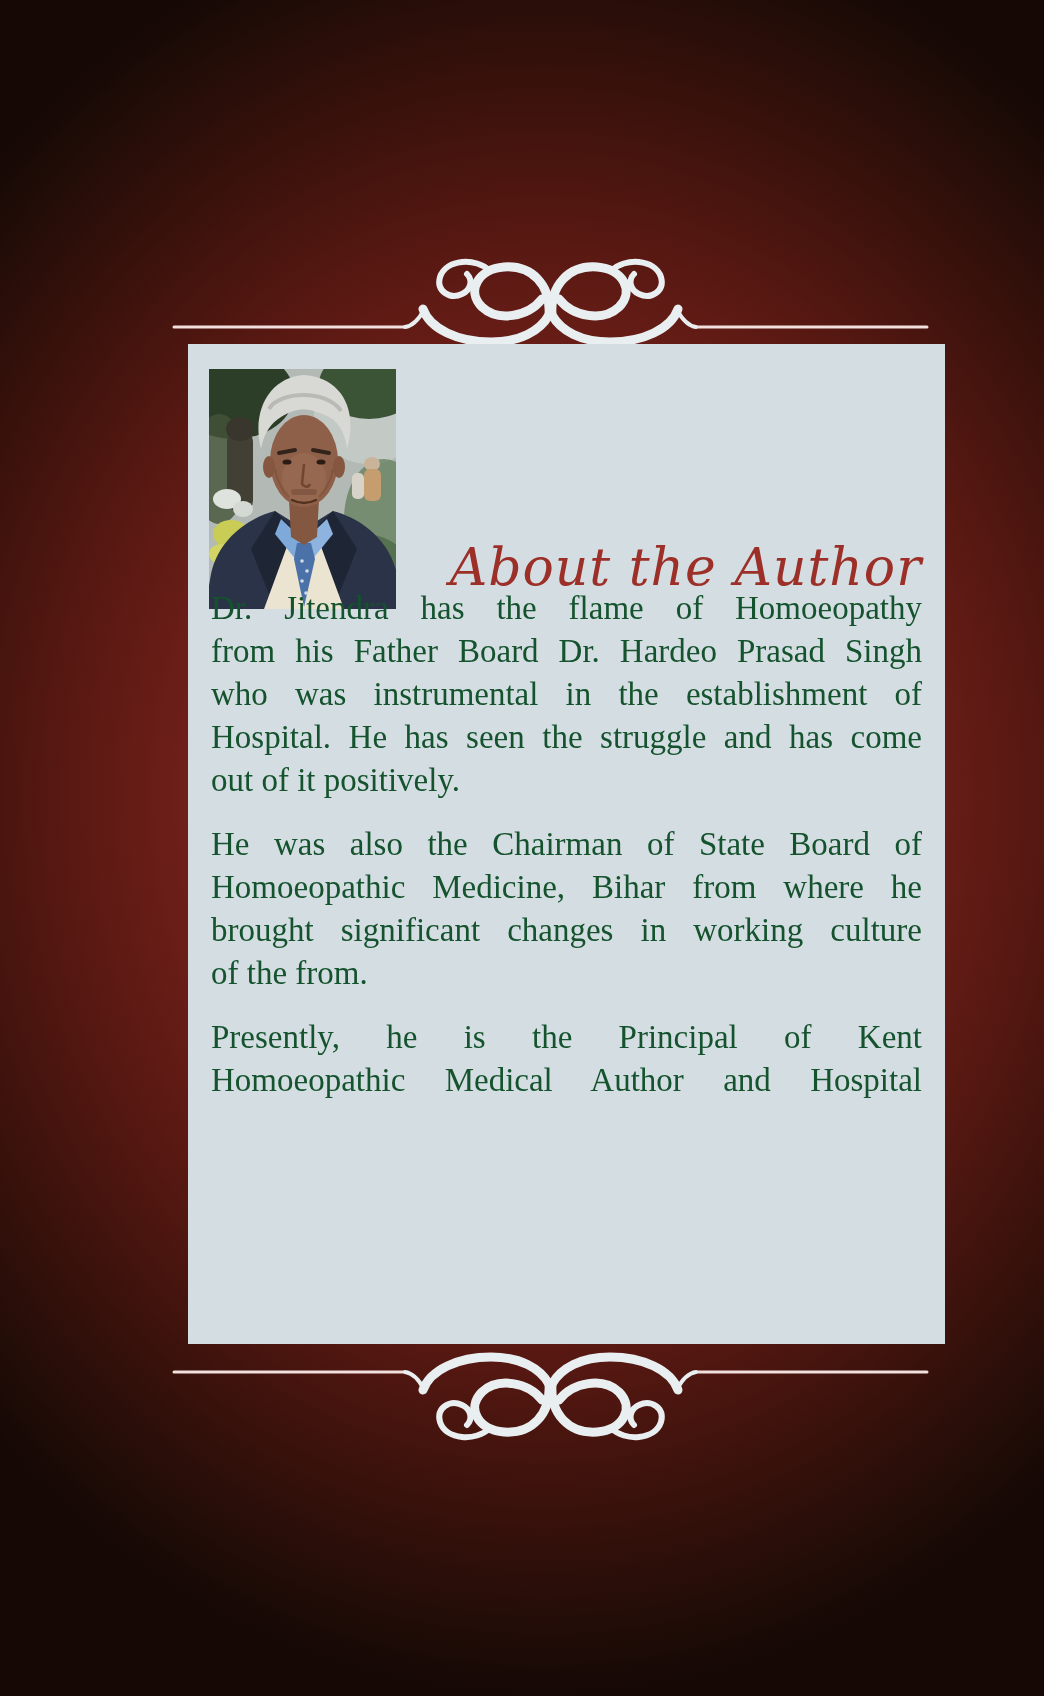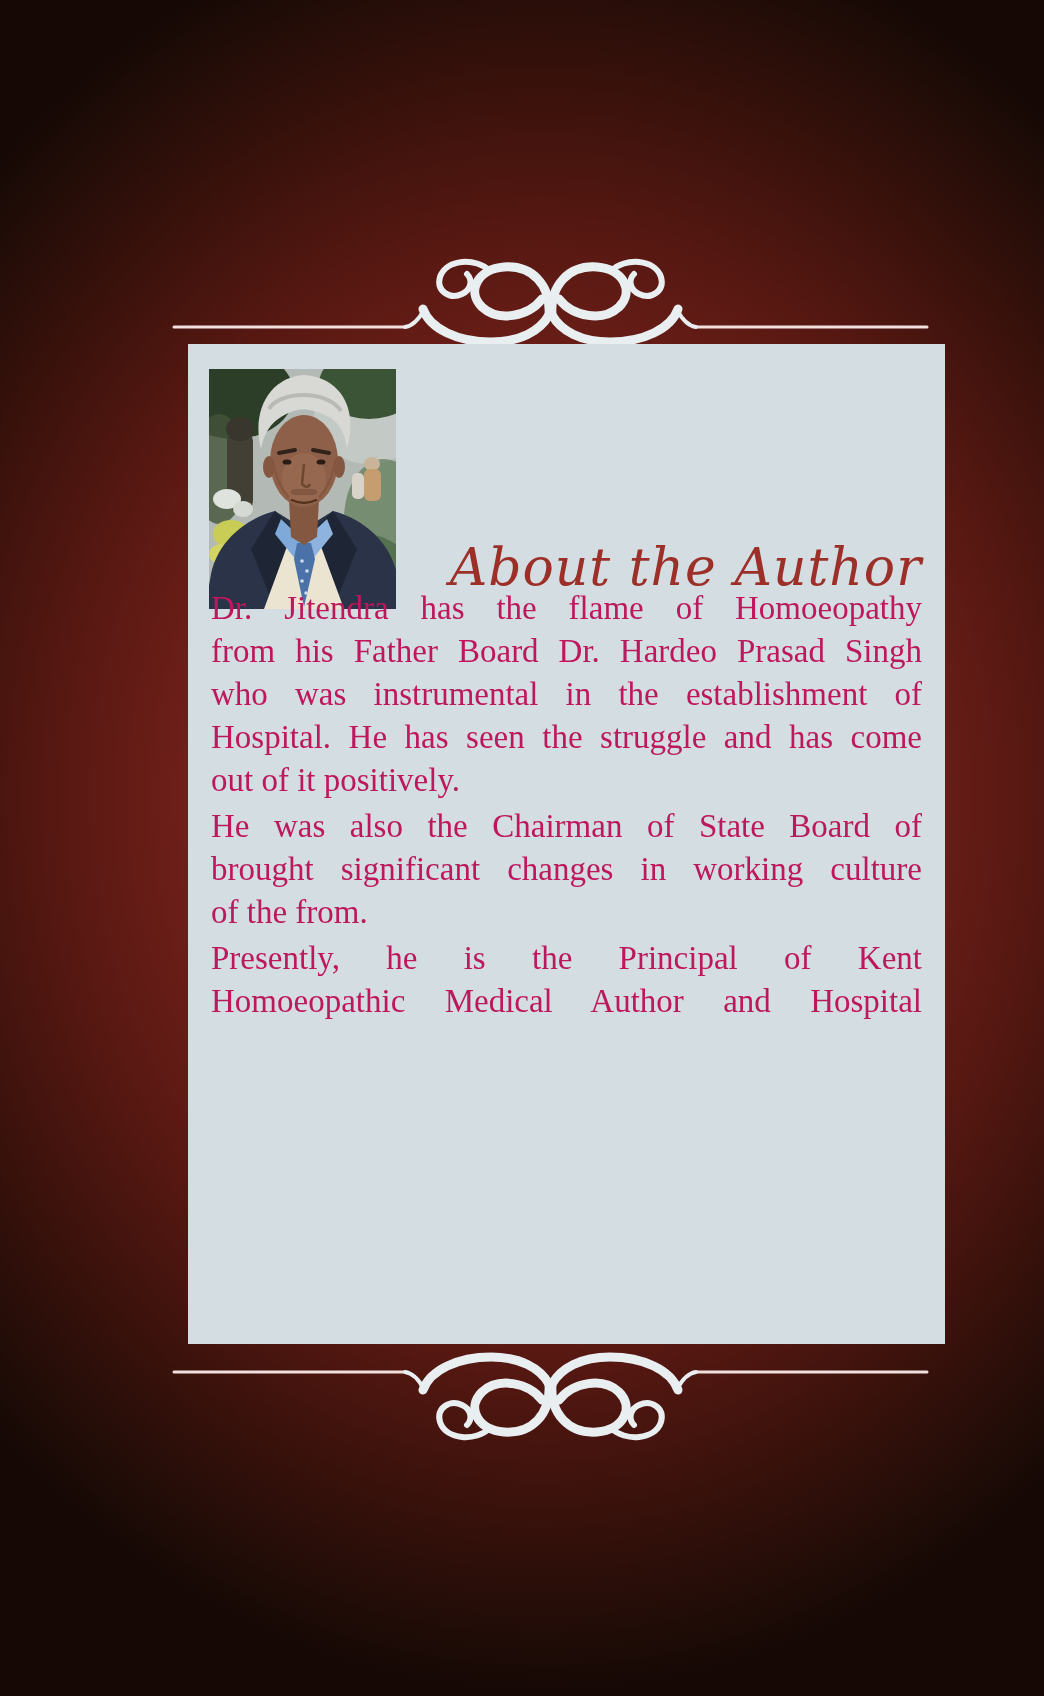--- a/index.html
+++ b/index.html
@@ -33,25 +33,25 @@
     text-align:right;
     font-family:"DejaVu Serif", serif;
     font-style:italic;
     font-size:52px;line-height:80px;
     color:#9c2f28;
     letter-spacing:1px;
     white-space:nowrap;
   }
   .bio{
     position:absolute;left:23px;top:243px;width:711px;
-    color:#be185d;
+    color:#14532d;
     font-size:33px;line-height:43px;
   }
   .para{margin:0;}
-  .para + .para{margin-top:3px;}
+  .para + .para{margin-top:21px;}
   .line{
     text-align:justify;
     text-align-last:justify;
   }
   .line.last{text-align-last:left;}
 </style>
 </head>
 <body>
 
 <div class="cover">
@@ -168,20 +168,21 @@
     <div class="bio">
       <div class="para">
         <div class="line">Dr. Jitendra has the flame of Homoeopathy</div>
         <div class="line">from his Father Board Dr. Hardeo Prasad Singh</div>
         <div class="line">who was instrumental in the establishment of</div>
         <div class="line">Hospital. He has seen the struggle and has come</div>
         <div class="line last">out of it positively.</div>
       </div>
       <div class="para">
         <div class="line">He was also the Chairman of State Board of</div>
+        <div class="line">Homoeopathic Medicine, Bihar from where he</div>
         <div class="line">brought significant changes in working culture</div>
         <div class="line last">of the from.</div>
       </div>
       <div class="para">
         <div class="line">Presently, he is the Principal of Kent</div>
         <div class="line">Homoeopathic Medical Author and Hospital</div>
       </div>
     </div>
 
   </div>

